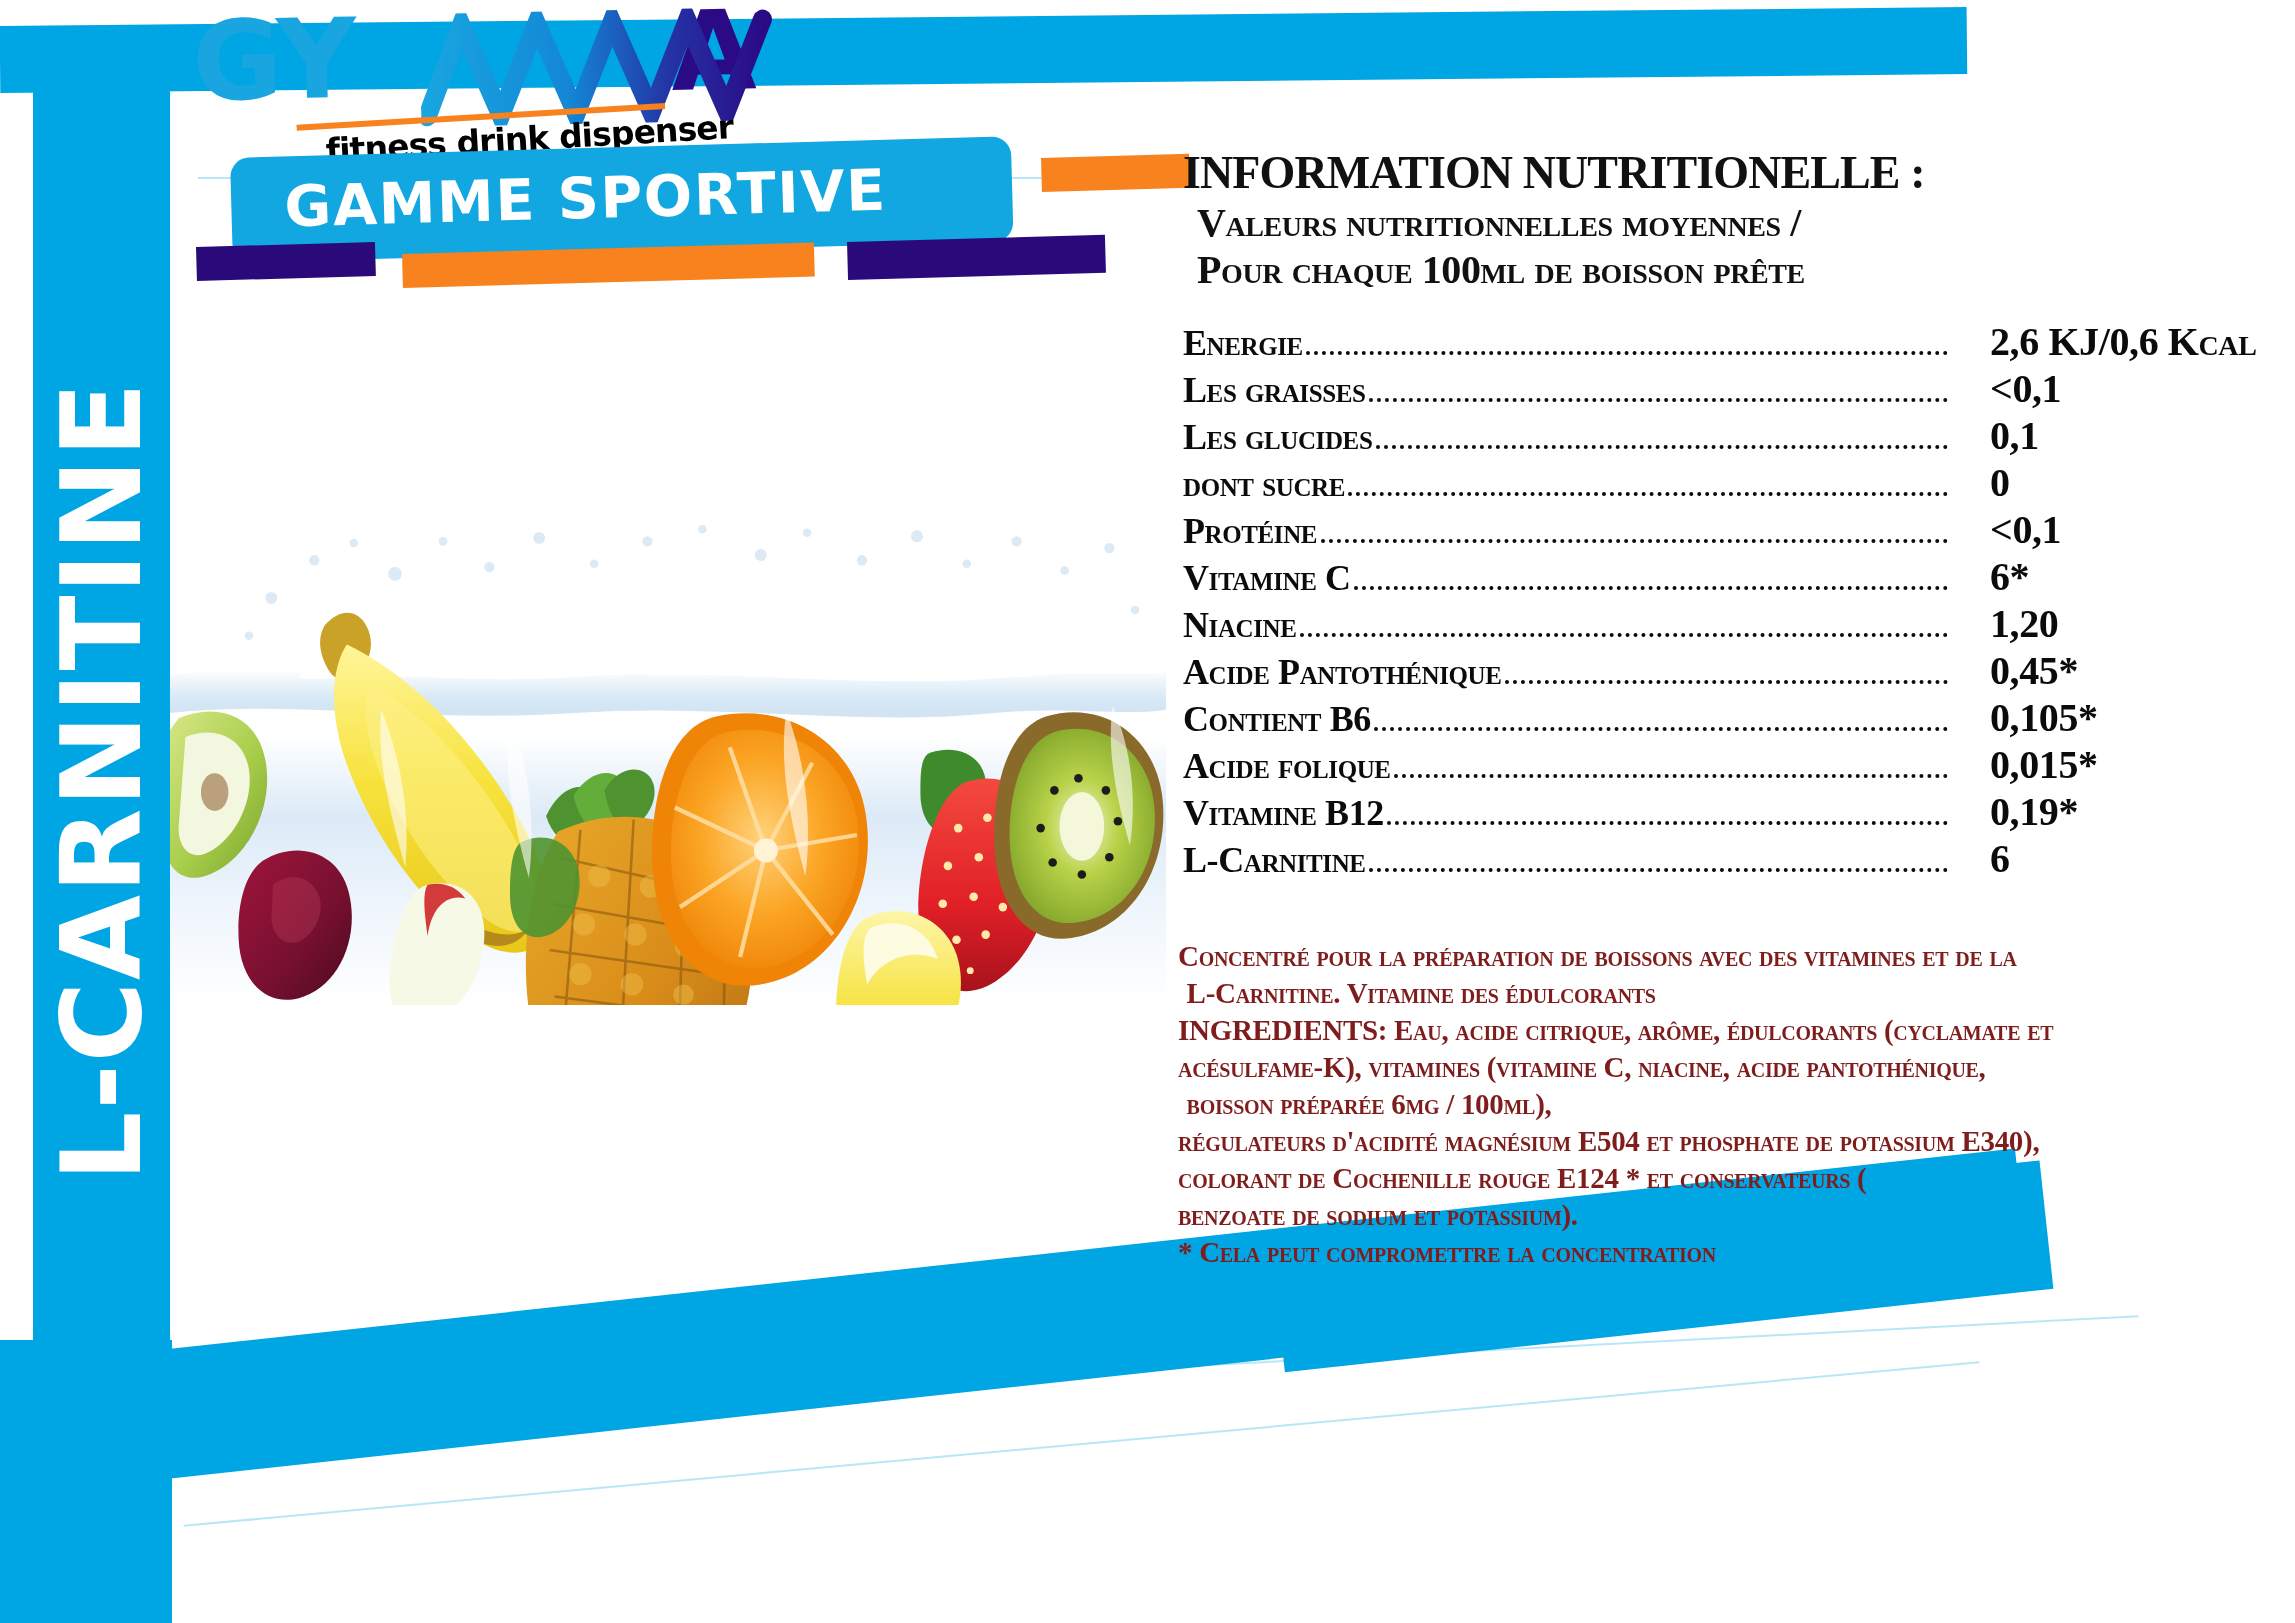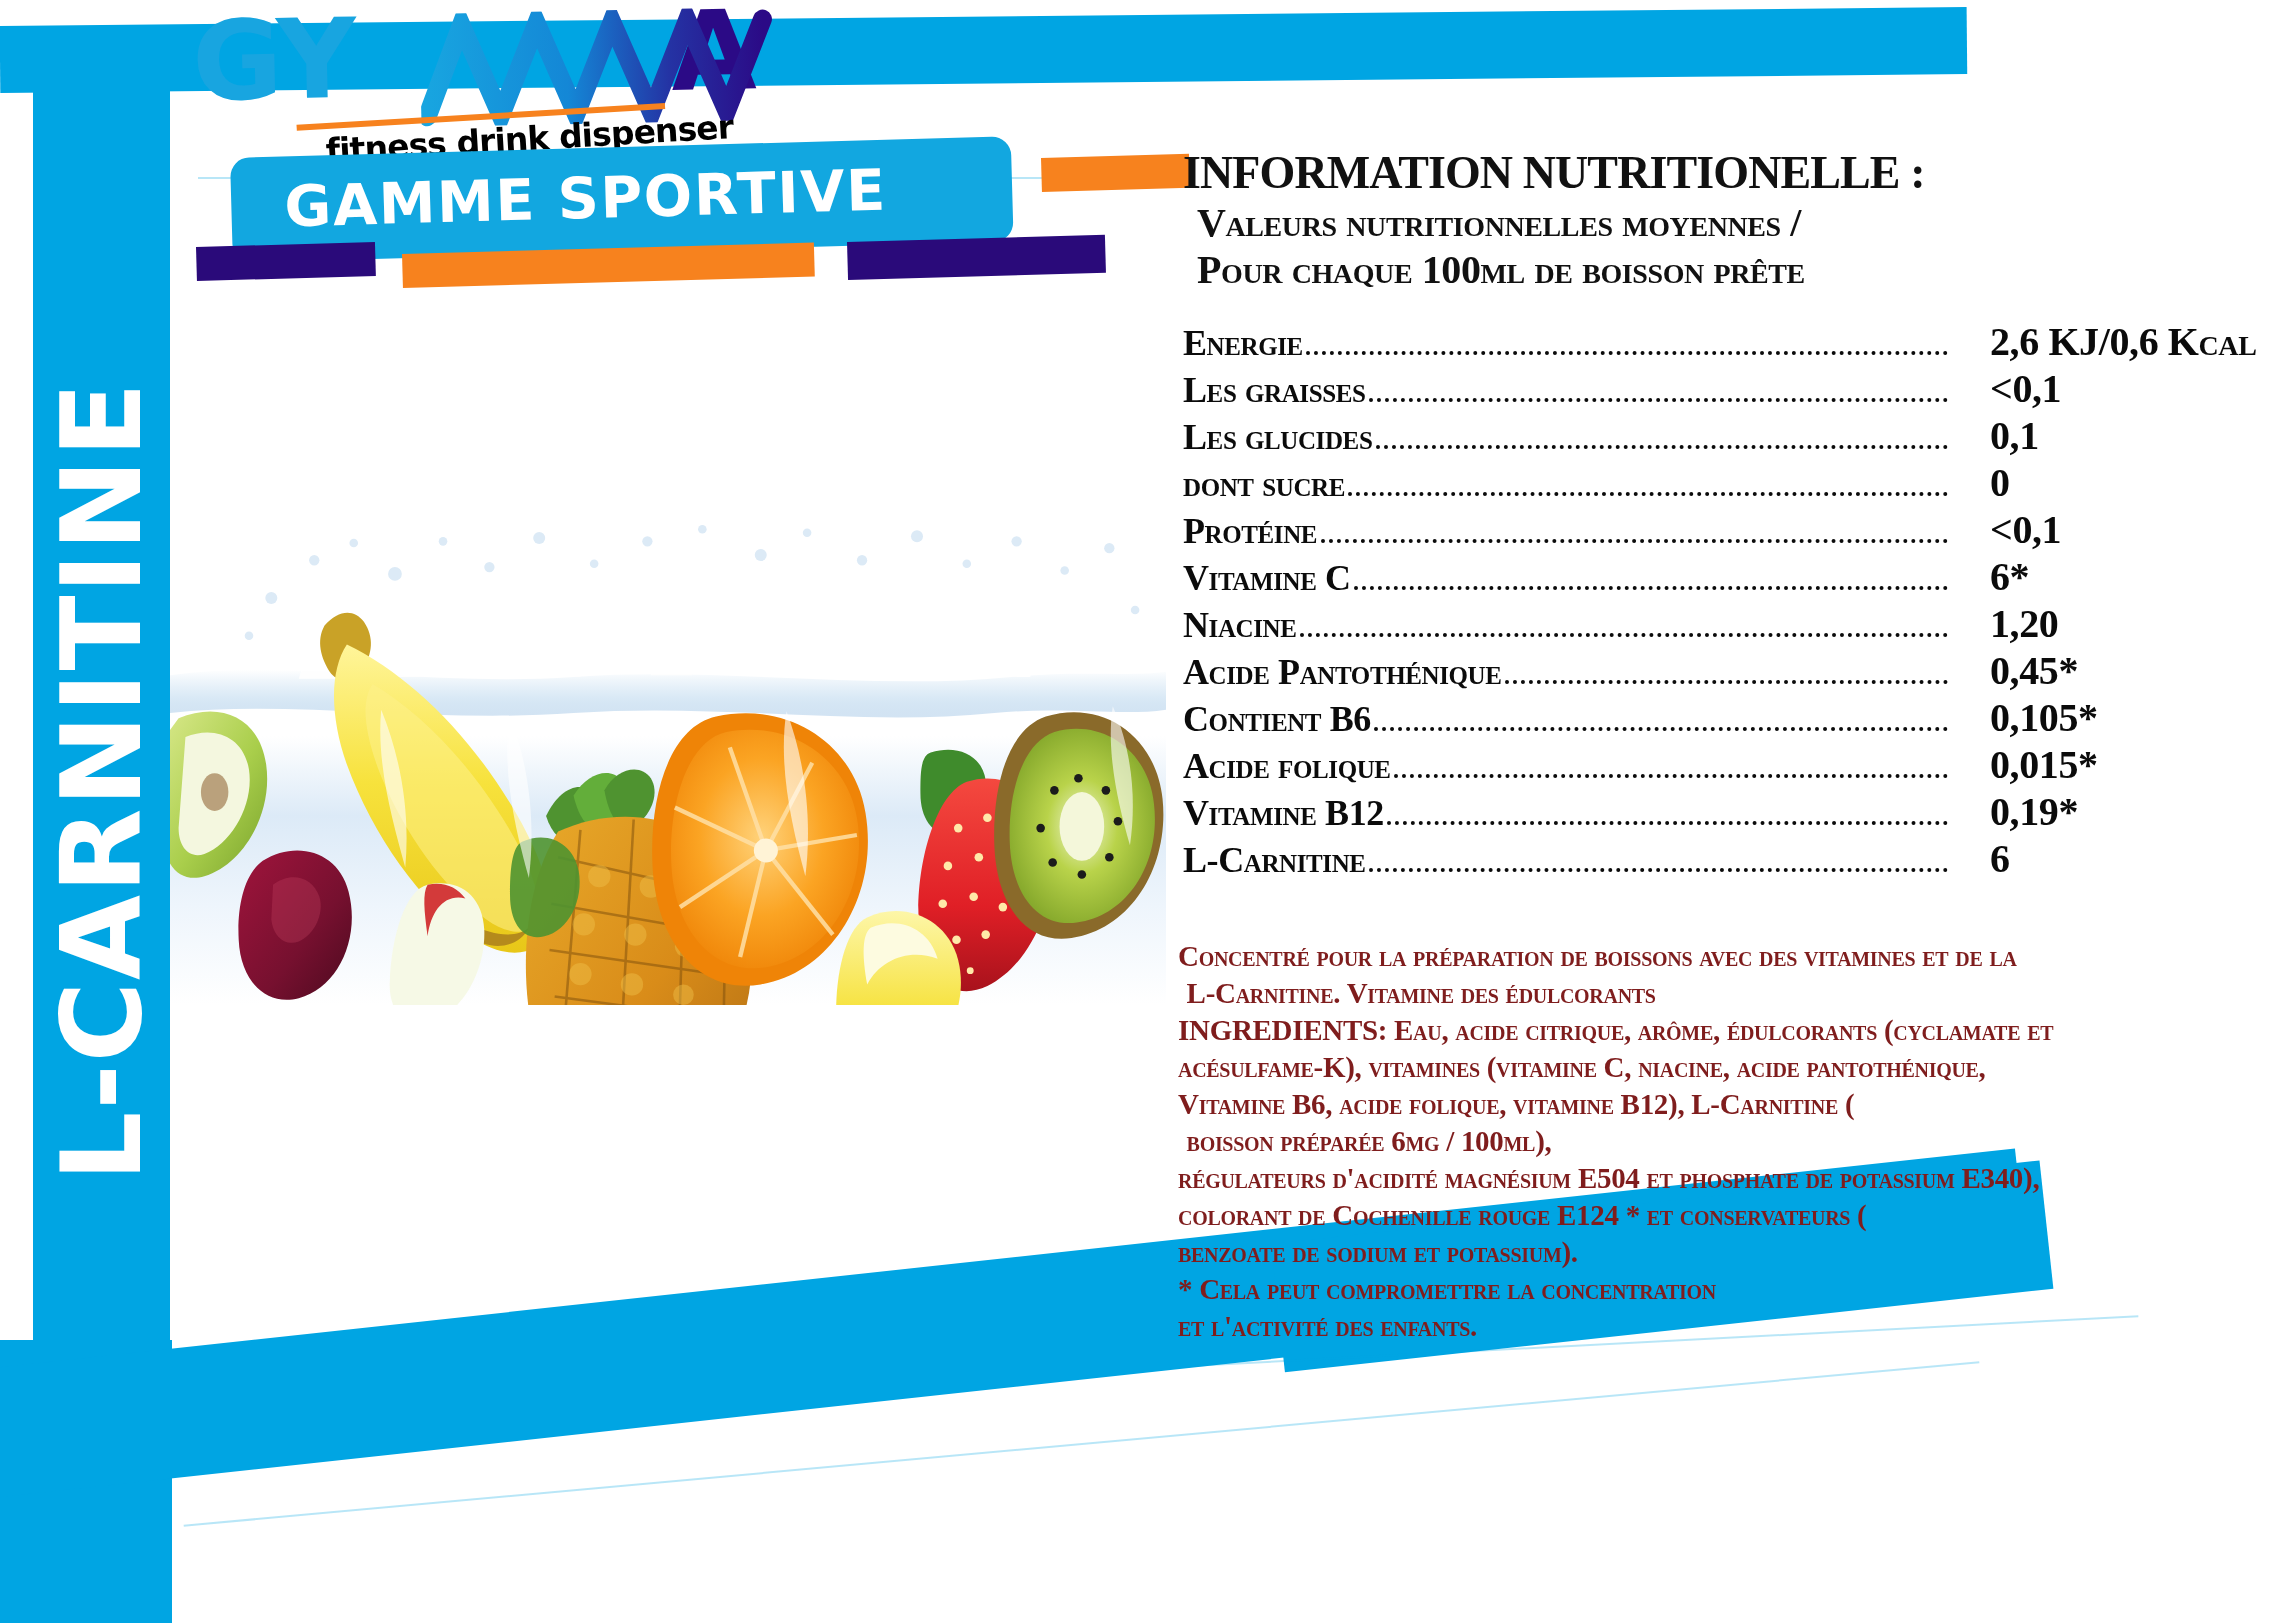--- a/index.html
+++ b/index.html
@@ -490,23 +490,21 @@
         <span class="nlead"></span>
         <span class="nval">6</span>
       </div>
     </div>
 
   <div class="ingr" id="ingr-block">
       <div class="iline">Concentré pour la préparation de boissons avec des vitamines et de la</div>
       <div class="iline ind">L-Carnitine. Vitamine des édulcorants</div>
       <div class="iline">INGREDIENTS: Eau, acide citrique, arôme, édulcorants (cyclamate et</div>
       <div class="iline">acésulfame-K), vitamines (vitamine C, niacine, acide pantothénique,</div>
-      <div class="iline">Vitamine B6, acide folique, vitamine B12), L-Carnitine (</div>
       <div class="iline ind">boisson préparée 6mg / 100ml),</div>
       <div class="iline">régulateurs d'acidité magnésium E504 et phosphate de potassium E340),</div>
       <div class="iline">colorant de Cochenille rouge E124 * et conservateurs (</div>
       <div class="iline">benzoate de sodium et potassium).</div>
       <div class="iline">* Cela peut compromettre la concentration</div>
-      <div class="iline">et l'activité des enfants.</div>
     </div>
 
 </div>
 
 
 </body></html>

